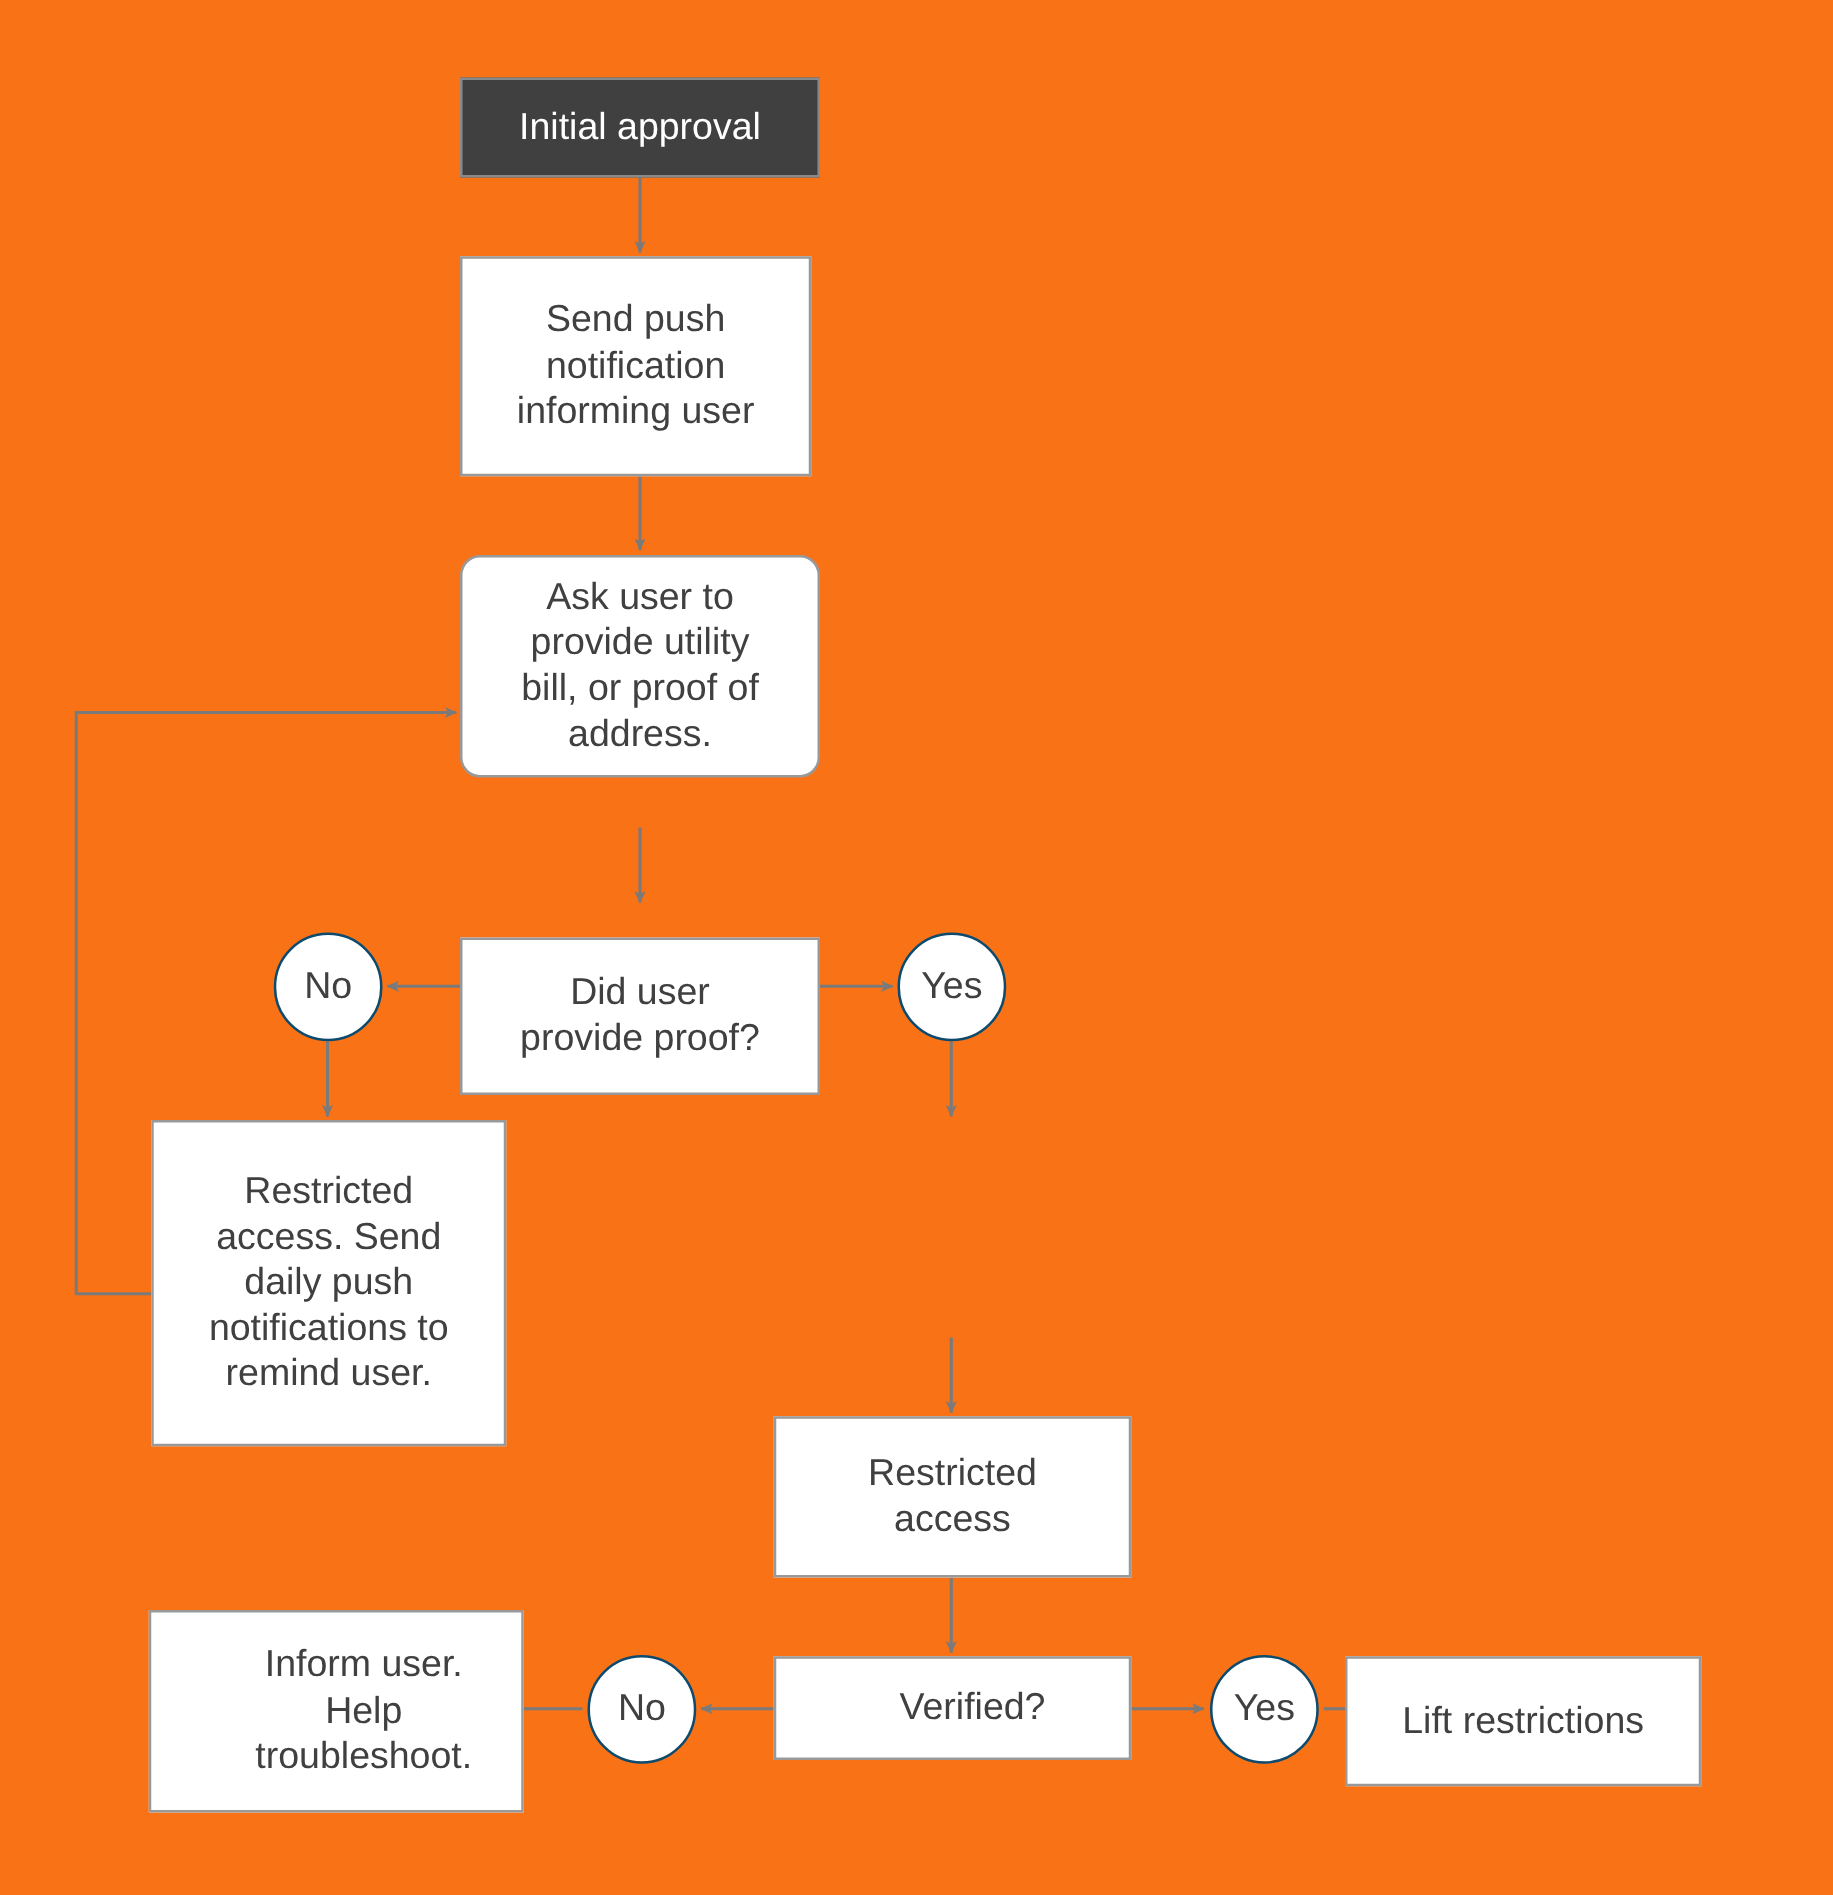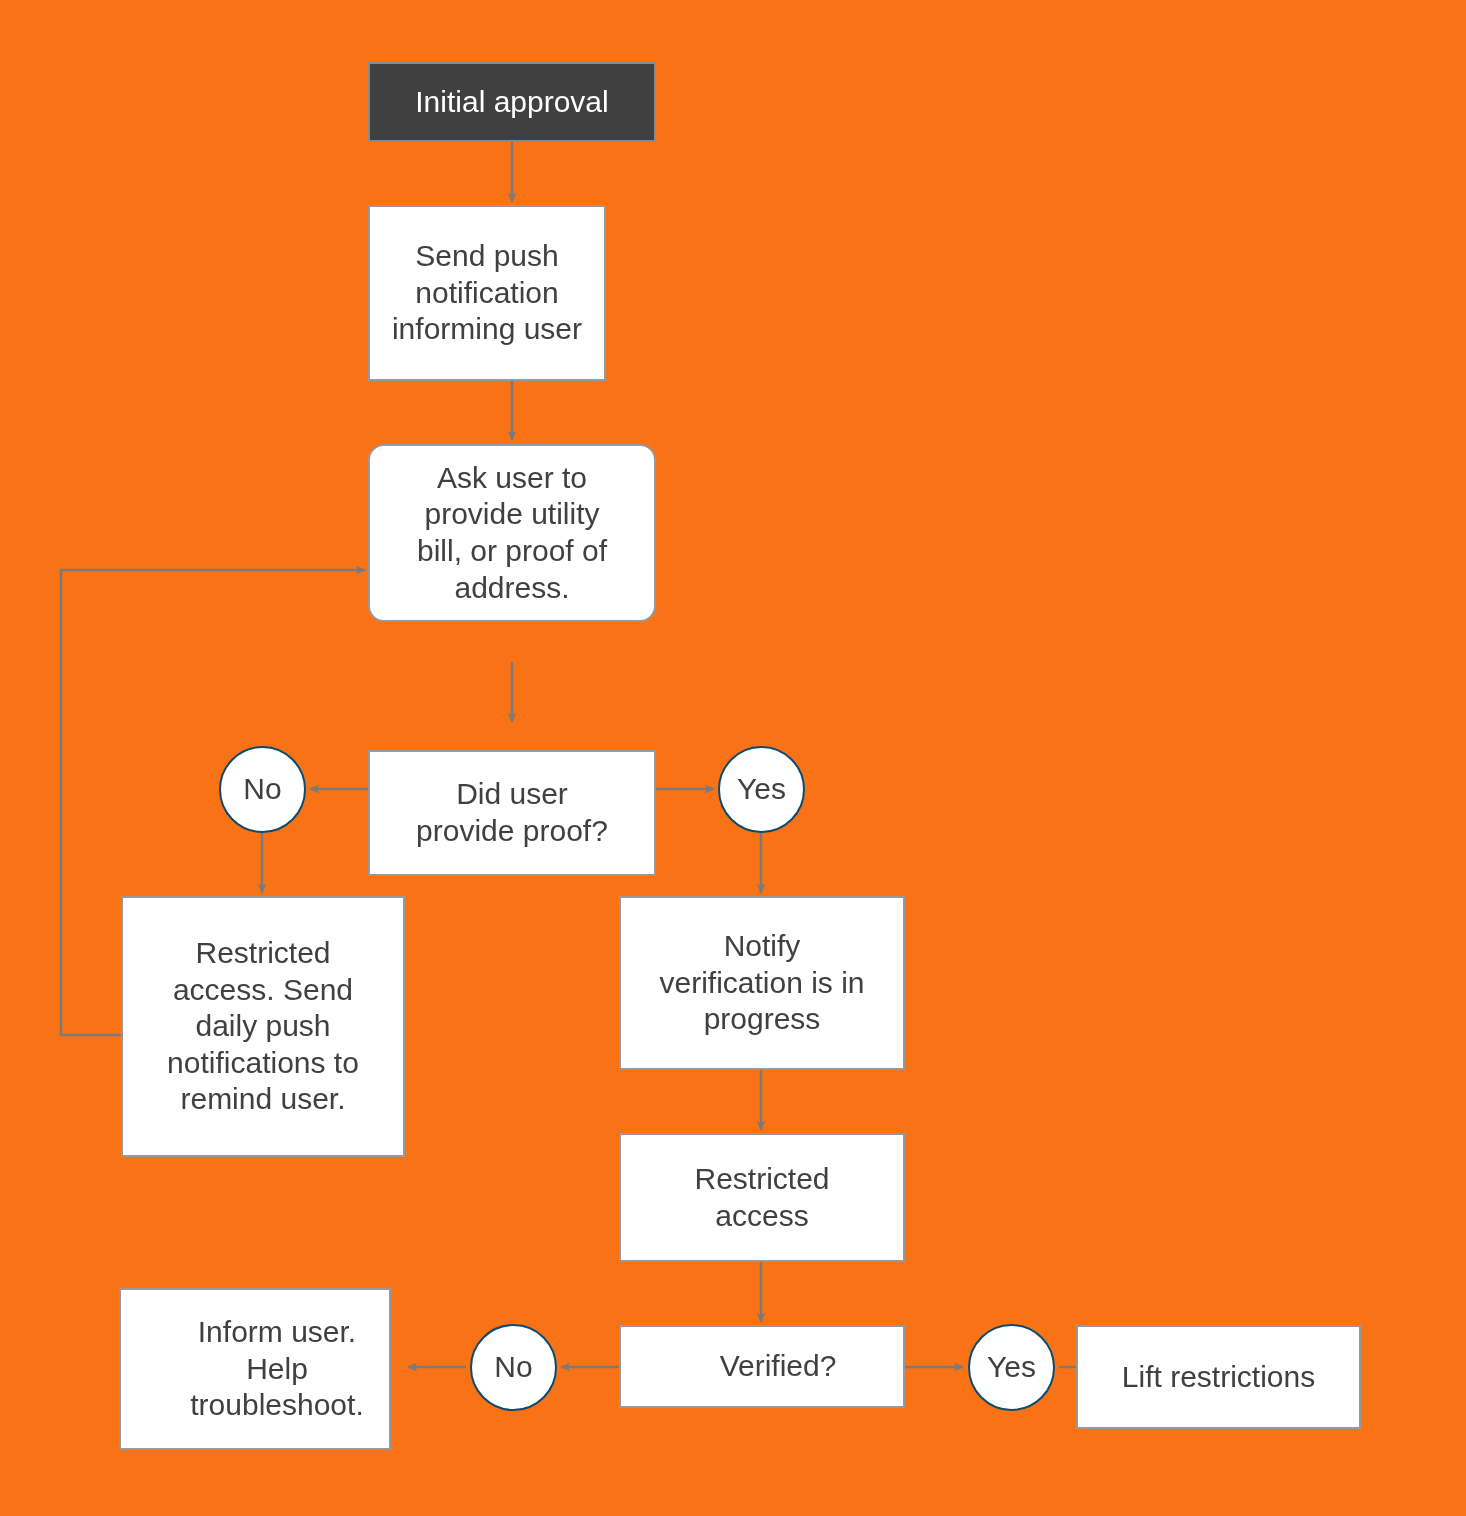--- a/index.html
+++ b/index.html
@@ -103,21 +103,21 @@
       <path d="M1059,1367 L1116,1367"></path>
 
       <path d="M121,1035 L61,1035 L61,570 L365,570"></path>
     </g>
   </svg>
 
   <div class="node box dark" style="left:368px; top:62px; width:288px; height:80px;">
     <span class="label">Initial approval</span>
   </div>
 
-  <div class="node box" style="left:368px; top:205px; width:238px; height:176px;">
+  <div class="node box" style="left:368px; top:205px; width:281px; height:176px;">
     <span class="label">Send push
 notification
 informing user</span>
   </div>
 
   <div class="node box" style="left:368px; top:444px; width:288px; height:178px;border-radius:16px;">
     <span class="label">Ask user to
 provide utility
 bill, or proof of
 address.</span>
@@ -137,44 +137,39 @@
   </div>
 
   <div class="node box" style="left:121px; top:896px; width:284px; height:261px;">
     <span class="label">Restricted
 access. Send
 daily push
 notifications to
 remind user.</span>
   </div>
 
-  <div class="node box" style="left:619px; top:896px; width:286px; height:174px;">
-    <span class="label">Notify
-verification is in
-progress</span>
-  </div>
 
   <div class="node box" style="left:619px; top:1133px; width:286px; height:129px;">
     <span class="label">Restricted
 access</span>
   </div>
 
   <div class="node box" style="left:619px; top:1325px; width:286px; height:83px;padding-left:32px;">
     <span class="label">Verified?</span>
   </div>
 
   <div class="node circle" style="left:470px; top:1324px; width:87px; height:87px;">
     <span class="label">No</span>
   </div>
 
   <div class="node circle" style="left:968px; top:1324px; width:87px; height:87px;">
     <span class="label">Yes</span>
   </div>
 
-  <div class="node box" style="left:119px; top:1288px; width:272px; height:162px;padding-left:44px;">
+  <div class="node box" style="left:119px; top:1288px; width:300px; height:162px;padding-left:44px;">
     <span class="label">Inform user.
 Help
 troubleshoot.</span>
   </div>
 
   <div class="node box" style="left:1076px; top:1325px; width:285px; height:104px;">
     <span class="label">Lift restrictions</span>
   </div>
 
 </div>

